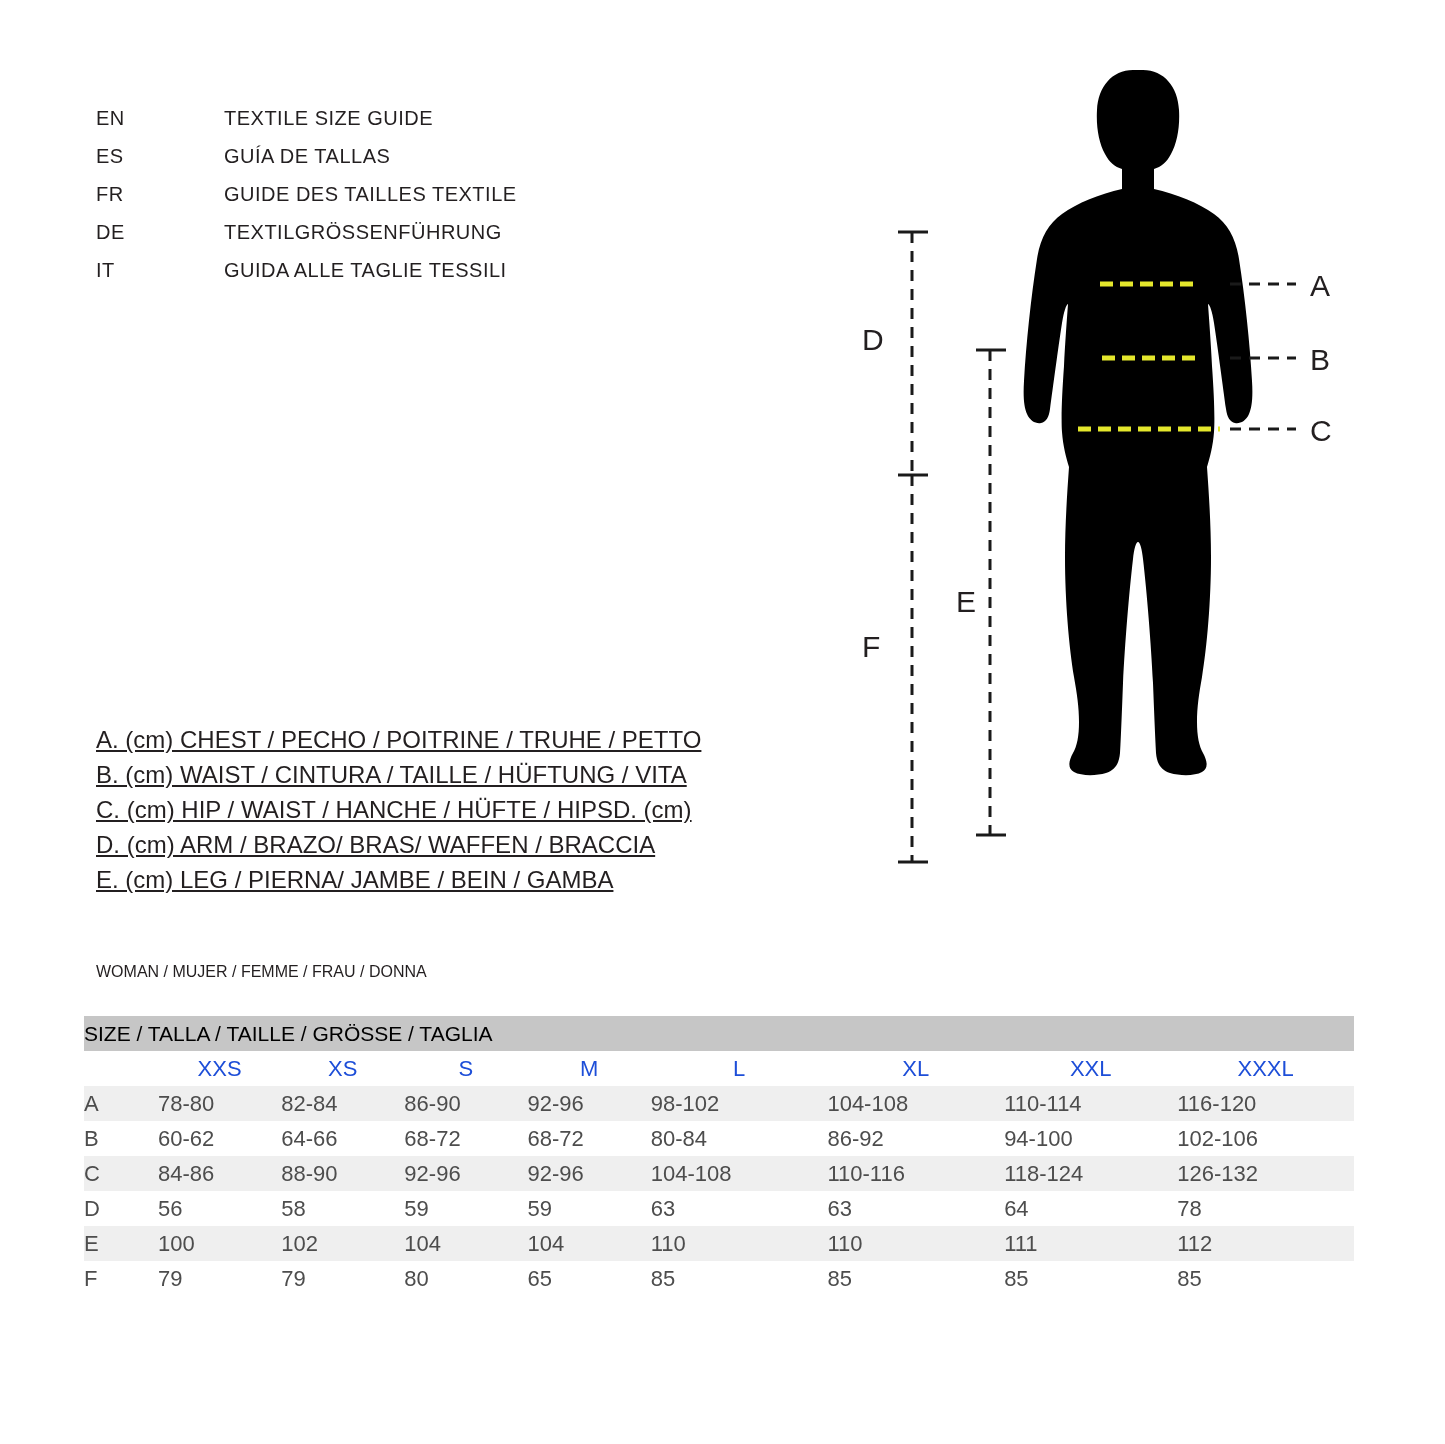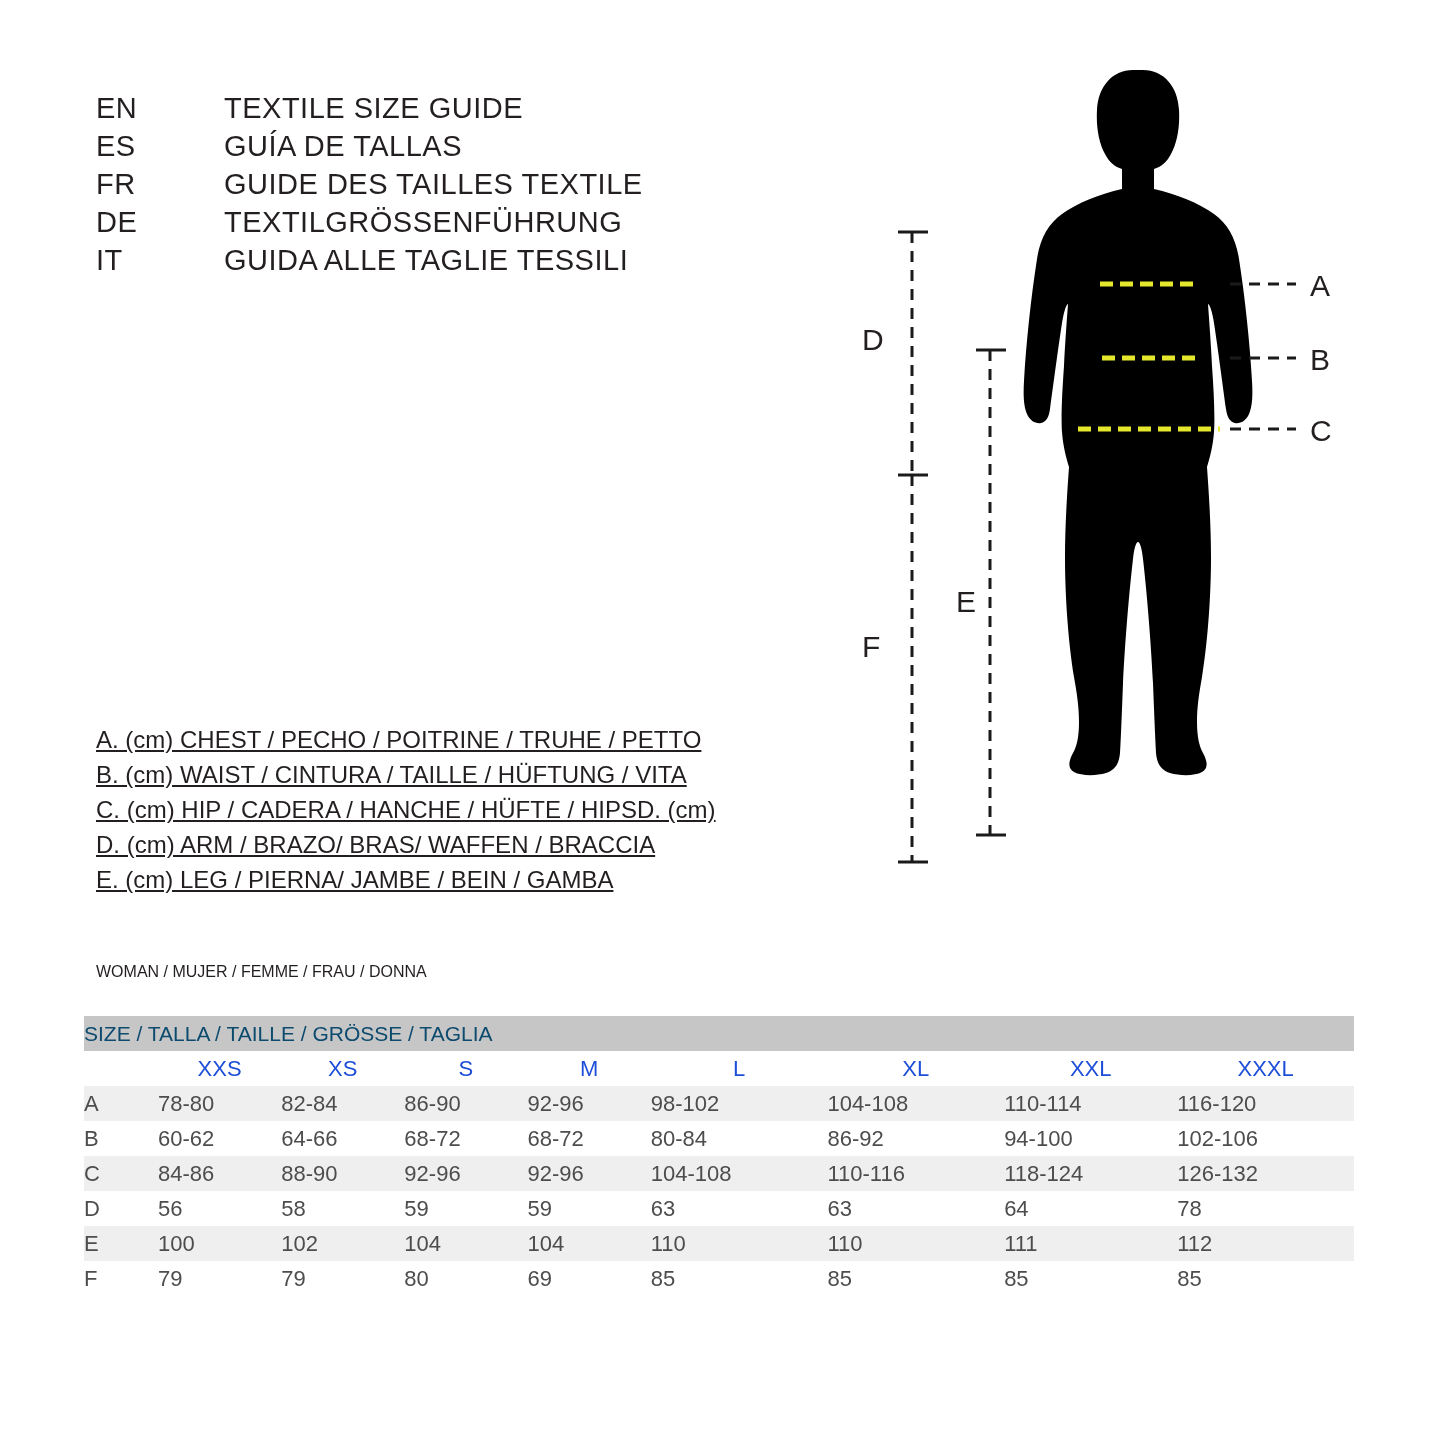--- a/index.html
+++ b/index.html
@@ -18,23 +18,23 @@
 
   
   #title-block {
     position: absolute;
     left: 96px;
     top: 92px;
     width: 700px;
   }
   .title-row {
     display: flex;
-    align-items: flex-start;
+    align-items: flex-end;
     height: 38px;
-    font-size: 29px;
+    font-size: 20px;
     letter-spacing: 0.5px;
     color: #231f20;
   }
   .title-lang {
     width: 92px;
     flex: 0 0 92px;
   }
   .title-text {
     white-space: nowrap;
     margin-left: 36px;
@@ -75,21 +75,21 @@
     font-size: 22px;
     color: #4d4d4d;
   }
   #size-table td, #size-table th {
     padding: 0;
     height: 35px;
     font-weight: normal;
   }
   .header-band td {
     background: #c6c6c6;
-    color: #0c4a6e;
+    color: #000000;
     text-align: left;
     padding-left: 14px;
     font-size: 21px;
     height: 36px;
     margin-left: 27px;
   }
   .col-head td {
     background: #ffffff;
     text-align: center;
     color: #1d4ed8;
@@ -240,21 +240,21 @@
     <text x="480" y="391" font-family="Liberation Sans, sans-serif" font-size="30" fill="#231f20">C</text>
     <text x="32" y="300" font-family="Liberation Sans, sans-serif" font-size="30" fill="#231f20">D</text>
     <text x="126" y="562" font-family="Liberation Sans, sans-serif" font-size="30" fill="#231f20">E</text>
     <text x="32" y="607" font-family="Liberation Sans, sans-serif" font-size="30" fill="#231f20">F</text>
   </svg>
 </div>
 
 <div id="legend-block">
   <div class="legend-row">A. (cm) CHEST / PECHO / POITRINE / TRUHE / PETTO</div>
   <div class="legend-row">B. (cm) WAIST / CINTURA / TAILLE / HÜFTUNG / VITA</div>
-  <div class="legend-row">C. (cm) HIP / CADERA / HANCHE / HÜFTE / HIPSD. (cm)</div>
+  <div class="legend-row">C. (cm) HIP / WAIST / HANCHE / HÜFTE / HIPSD. (cm)</div>
   <div class="legend-row">D. (cm) ARM / BRAZO/ BRAS/ WAFFEN / BRACCIA</div>
   <div class="legend-row">E. (cm) LEG / PIERNA/ JAMBE / BEIN / GAMBA</div>
 </div>
 
 <div id="gender-label">WOMAN / MUJER / FEMME / FRAU / DONNA</div>
 
 <table id="size-table">
   <tbody>
     <tr class="header-band">
       <td colspan="9">SIZE / TALLA / TAILLE / GRÖSSE / TAGLIA</td>
@@ -329,20 +329,20 @@
       <td>110</td>
       <td>111</td>
       <td>112</td>
     </tr>
 
     <tr class="data-row plain">
       <td class="rowlabel">F</td>
       <td>79</td>
       <td>79</td>
       <td>80</td>
-      <td>69</td>
+      <td>65</td>
       <td>85</td>
       <td>85</td>
       <td>85</td>
       <td>85</td>
     </tr>
   </tbody>
 </table>
 
 </body></html>

